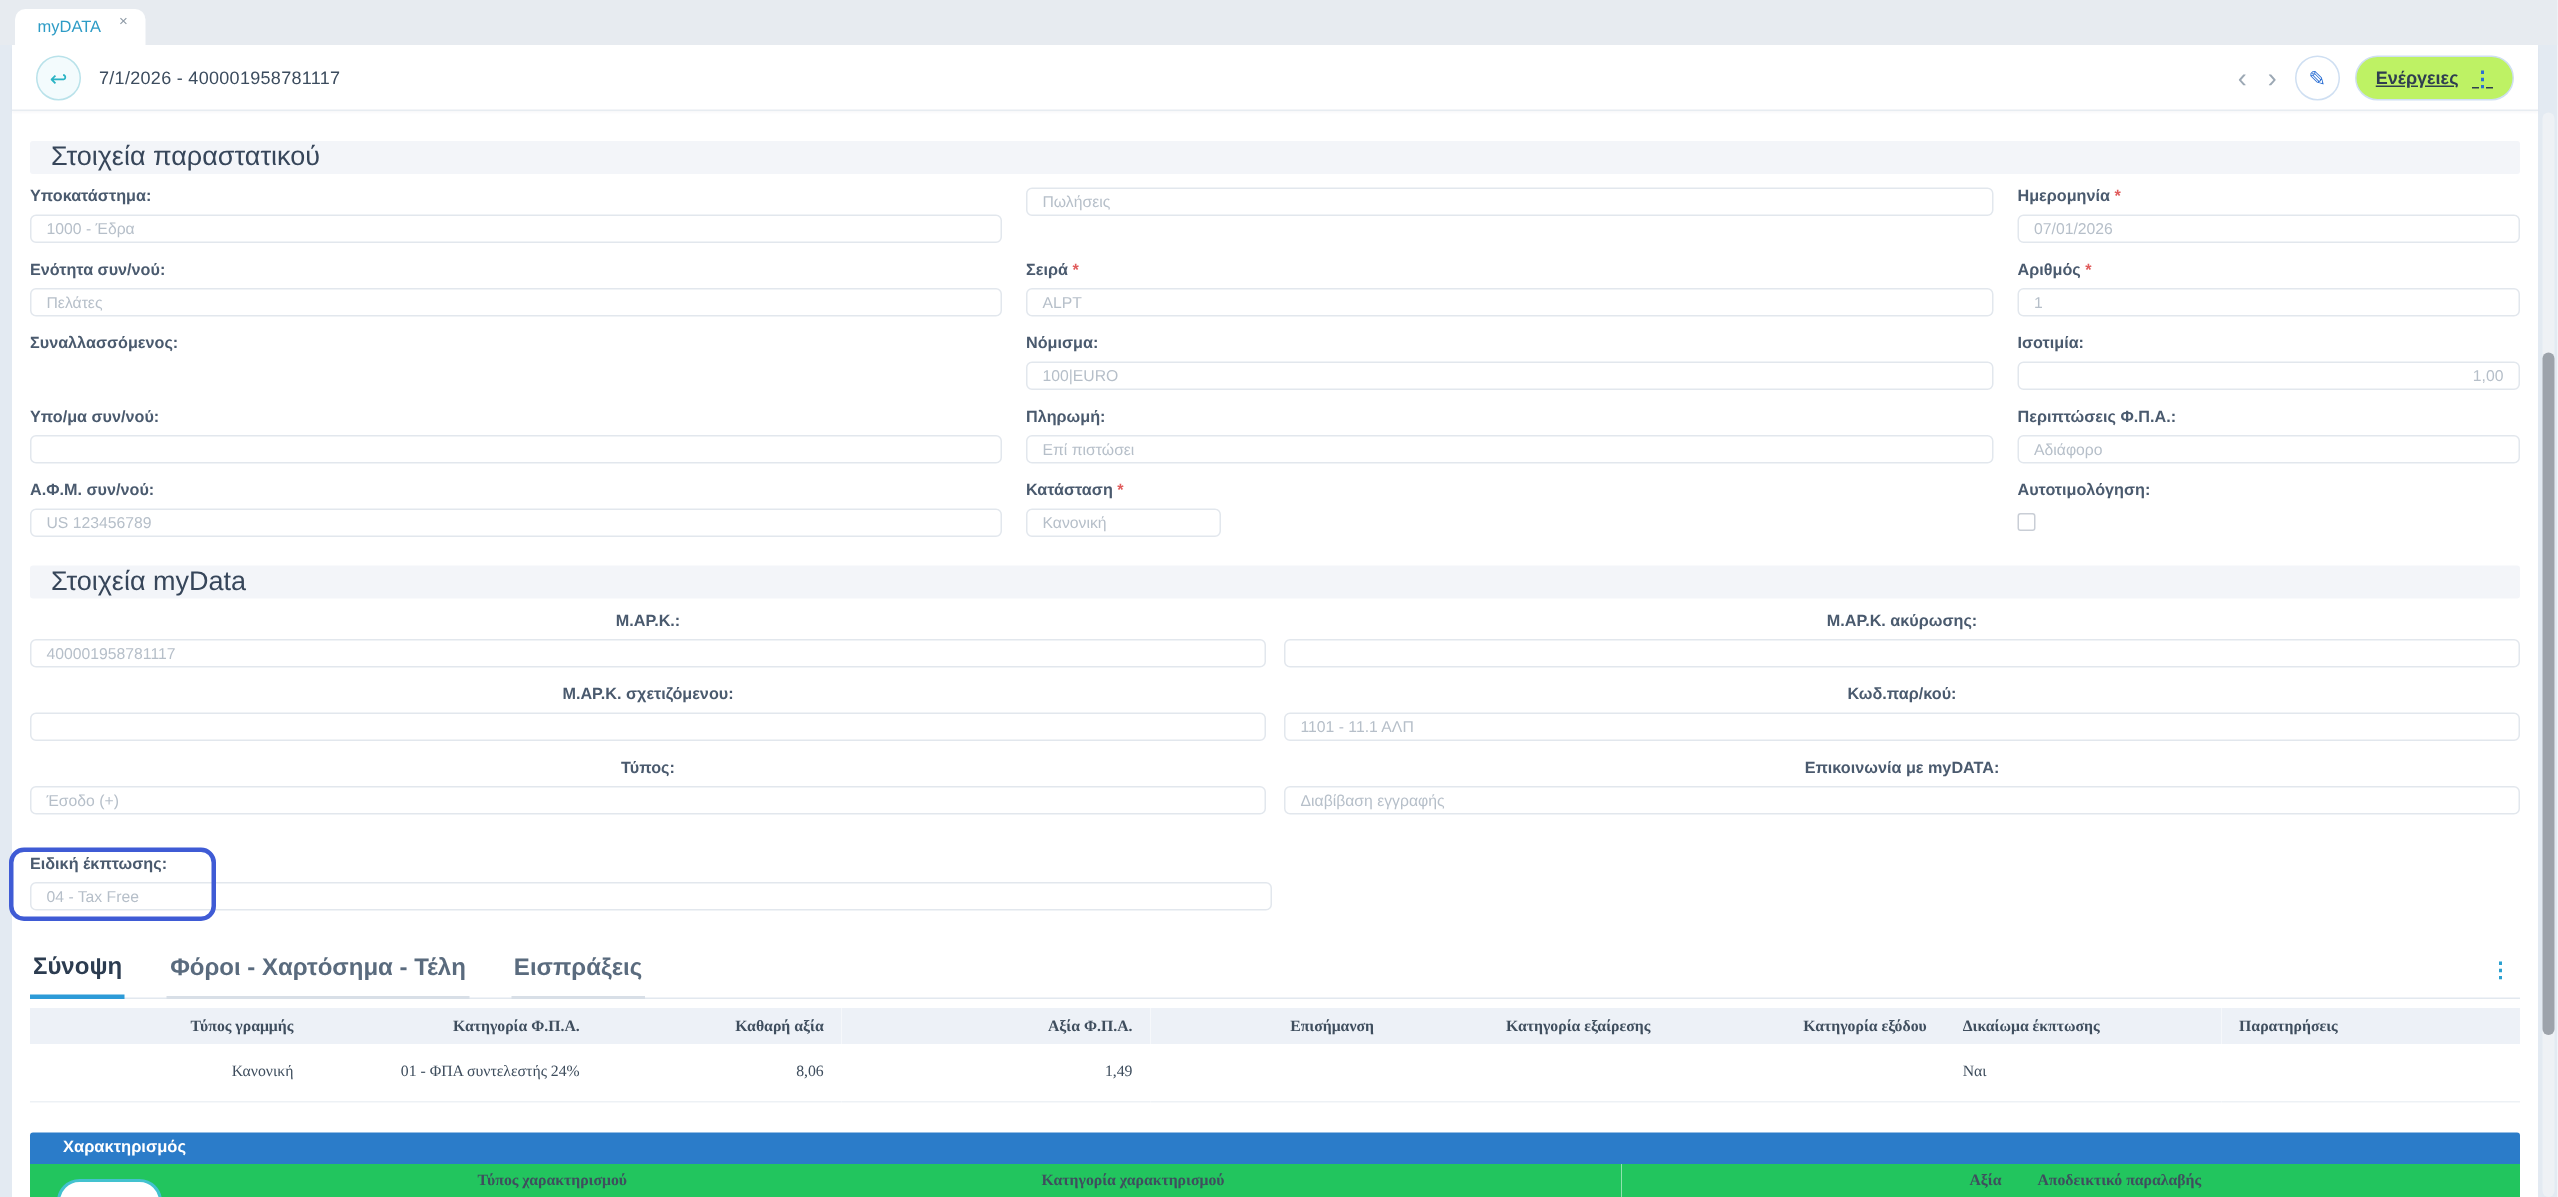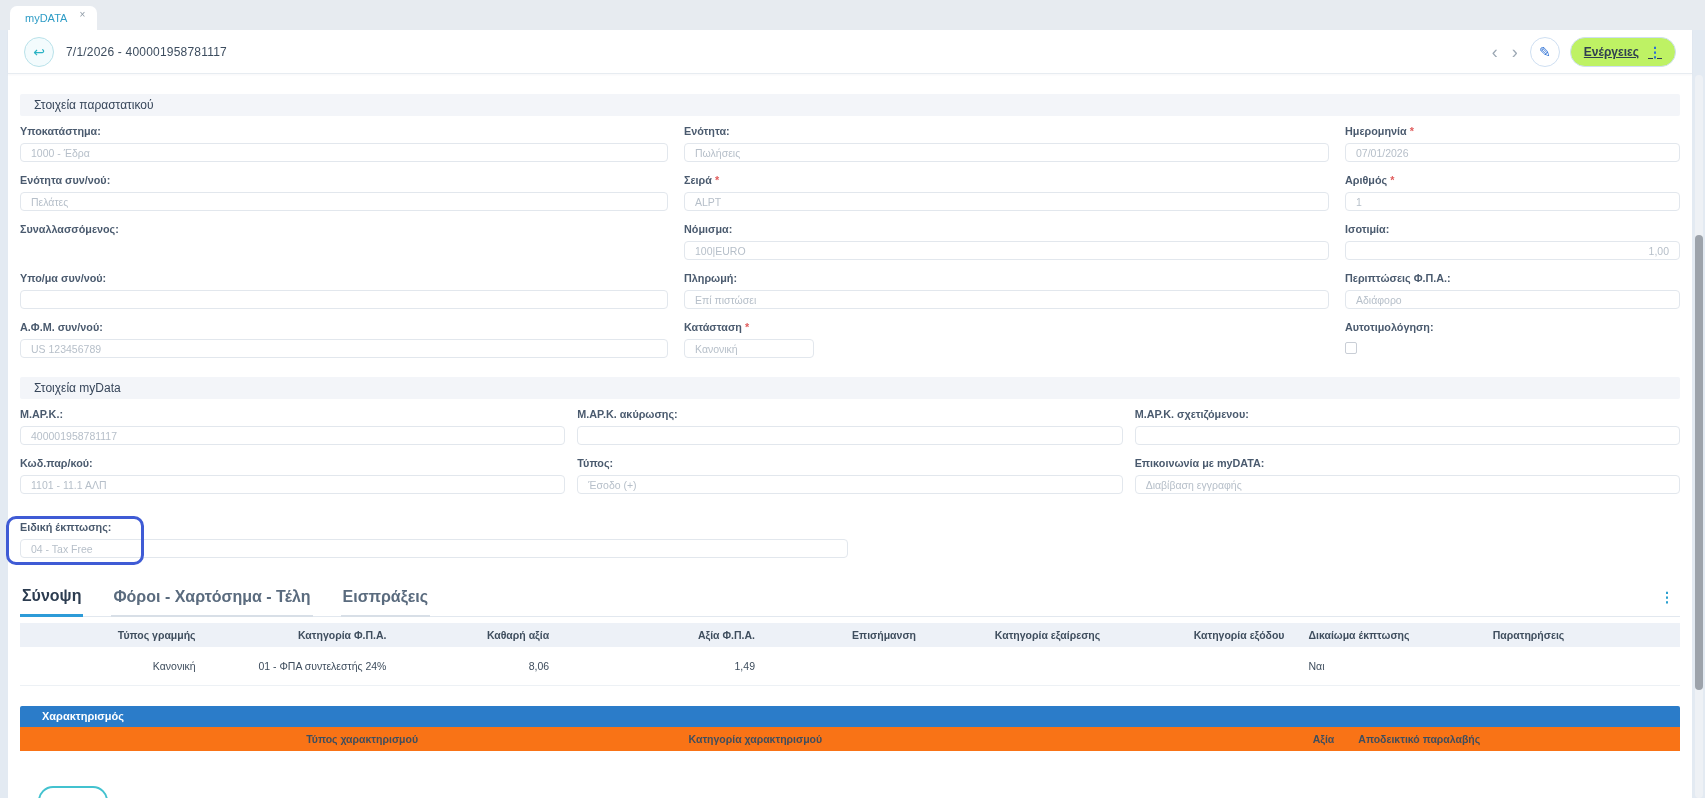--- a/index.html
+++ b/index.html
@@ -41,24 +41,24 @@
   .pill-btn {
     height:30px; border-radius:16px; border:1px solid #cfdff2; background:#bef264; cursor:pointer;
     display:flex; align-items:center; gap:9px; padding:0 13px;
     font-family:inherit; font-size:12px; font-weight:bold; color:#2f3e50;text-decoration:underline;
   }
   .kebab { color:#2b6fd4; font-size:14px; font-weight:bold; line-height:1; }
   
   .content { padding:0 12px; }
   .section-bar {
     margin-top:20px; height:22px; background:#f3f5f9; border-radius:2px;
-    display:flex; align-items:center; padding:0 14px; font-size:12px; color:#37465a;
+    display:flex; padding:0 14px; font-size:18px; color:#37465a;
   }
   .grid3a { display:grid; grid-template-columns:648px 645px auto; column-gap:16px; }
-  .grid3b { display:grid; grid-template-columns:1fr 1fr 1fr; column-gap:12px; }
+  .grid3b { display:grid; grid-template-columns:1fr 1fr; column-gap:12px;text-align:center; }
   .fg { margin-top:9px; height:40px; }
   .flabel { font-size:10.8px; font-weight:bold; color:#4a5a6e; height:13px; line-height:13px; margin-bottom:5px; white-space:nowrap; }
   .req { color:#e05c5c; margin-left:3px; }
   .finput {
     height:19px; border:1px solid #e2e7ed; border-radius:4px; background:#fff;
     display:flex; align-items:center; padding:0 10px; font-size:10.5px; color:#b6bfc9;
     white-space:nowrap; overflow:hidden;
   }
   .finput.num { justify-content:flex-end; }
   .finput.short { width:130px; }
@@ -68,36 +68,36 @@
   .hl-box {
     position:absolute; left:-14px; top:-5px; width:138px; height:49px;
     border:3px solid #3f5bd5; border-radius:10px; pointer-events:none;
   }
   
   .tabs-row { margin-top:26px; display:flex; align-items:flex-end; border-bottom:1px solid #e2e8ef; height:30px; position:relative; }
   .vtab { font-size:16px; font-weight:bold; color:#5a6b7e; padding:0 2px 9px 2px; margin-right:28px; cursor:pointer; border-bottom:2px solid #d8dfe7; margin-bottom:-1px; }
   .vtab.active { color:#2c3c50; border-bottom:3px solid #2d9bd8; }
   .tabs-kebab { position:absolute; right:6px; top:2px; color:#2aa0d0; font-size:14px; font-weight:bold; cursor:pointer; }
   
-  table { width:100%; border-collapse:collapse; table-layout:fixed; }
+  table { width:100%; border-collapse:collapse; table-layout:fixed;font-family:Liberation Serif, serif; }
   th { font-size:10.5px; font-weight:bold; color:#3f4e5e; height:24px; white-space:nowrap; overflow:hidden; }
   td { font-size:10.5px; color:#3e4d5d; white-space:nowrap; overflow:hidden; }
   .sum-table { margin-top:6px; }
   .sum-table thead tr { background:#edf1f7; }
   .sum-table tbody td { height:38px; border-bottom:1px solid #edf1f5; }
   .ar { text-align:right; padding-right:12px; }
   .al { text-align:left; padding-left:12px; }
   .ac { text-align:center; }
   
   .char-section { margin-top:20px; }
   .char-bar {
     height:21px; background:#2b7cc9; color:#fff; font-size:11px; font-weight:bold;
     display:flex; align-items:center; padding:0 22px; border-radius:2px 2px 0 0;
   }
-  .char-table thead tr { background:#f97316; }
+  .char-table thead tr { background:#22c55e; }
   
   .partial-btn {
     position:absolute; left:38px; top:786px; width:70px; height:30px;
     border:2px solid #43c2cf; border-radius:15px; background:#fff; cursor:pointer;
   }
   
   .vscroll { position:absolute; right:2px; top:75px; width:8px; height:723px; background:#eef1f5; border-radius:4px; }
   .vthumb { position:absolute; left:0; top:160px; width:8px; height:455px; background:#9da3ab; border-radius:4px; cursor:pointer; }
 </style>
 </head>
@@ -136,21 +136,20 @@
       <span>Στοιχεία παραστατικού</span>
     </div>
 
     <div class="grid3a">
 
       <div class="fg">
         <div class="flabel"><span>Υποκατάστημα:</span></div>
         <div class="finput">1000 - Έδρα</div>
       </div>
       <div class="fg">
-        <div class="flabel"><span>Ενότητα:</span></div>
         <div class="finput">Πωλήσεις</div>
       </div>
       <div class="fg">
         <div class="flabel"><span>Ημερομηνία</span><span class="req">*</span></div>
         <div class="finput">07/01/2026</div>
       </div>
 
       <div class="fg">
         <div class="flabel"><span>Ενότητα συν/νού:</span></div>
         <div class="finput">Πελάτες</div>

